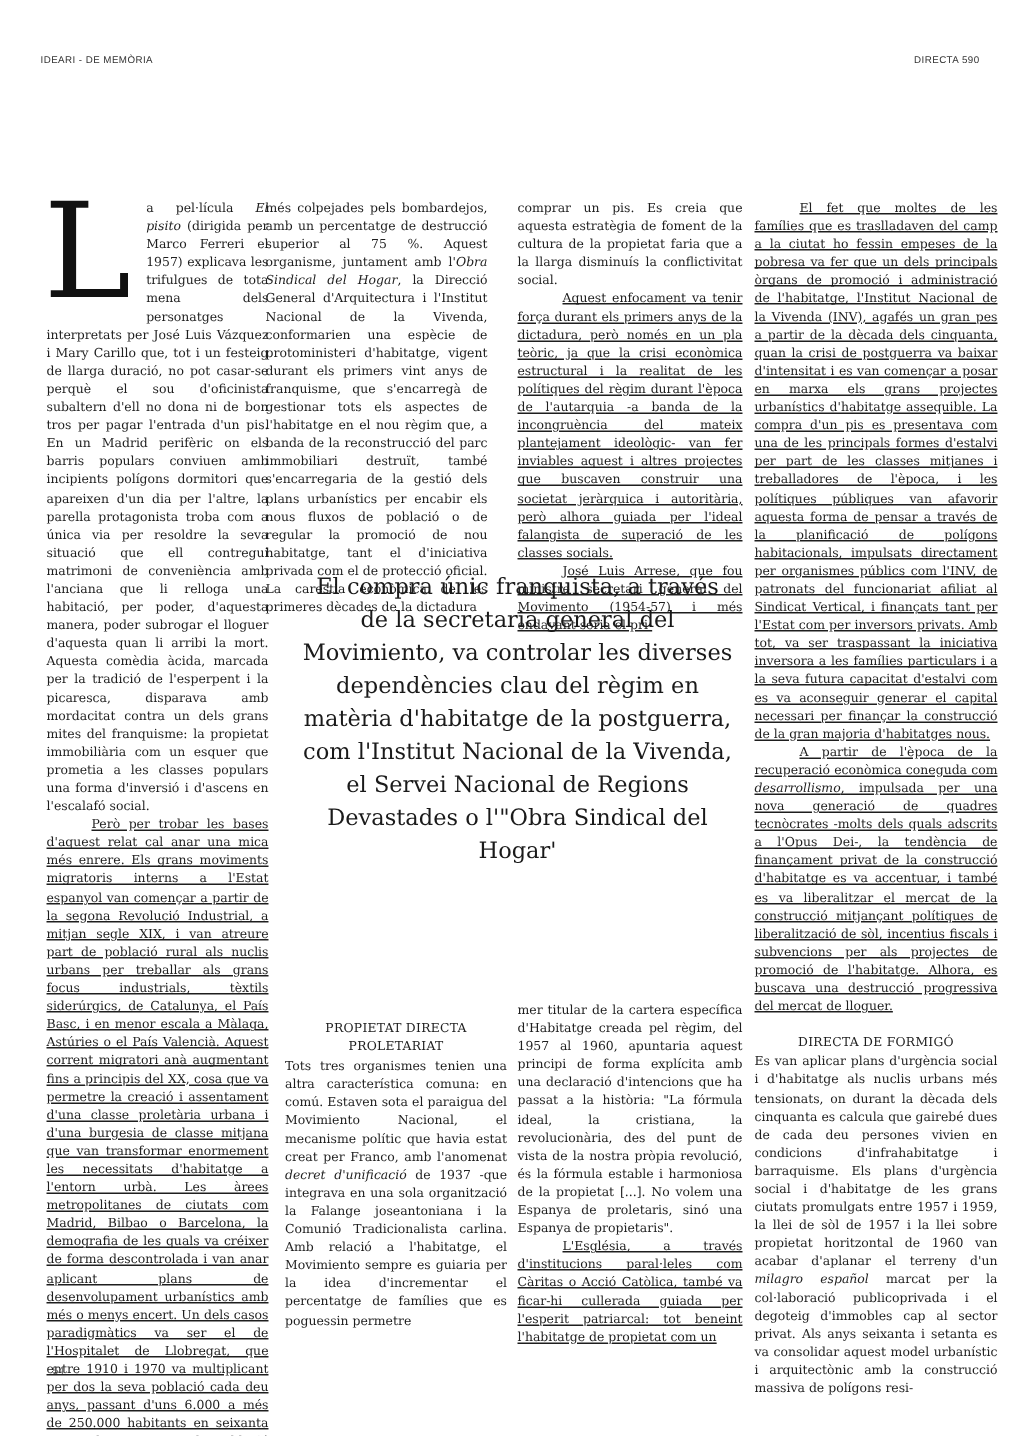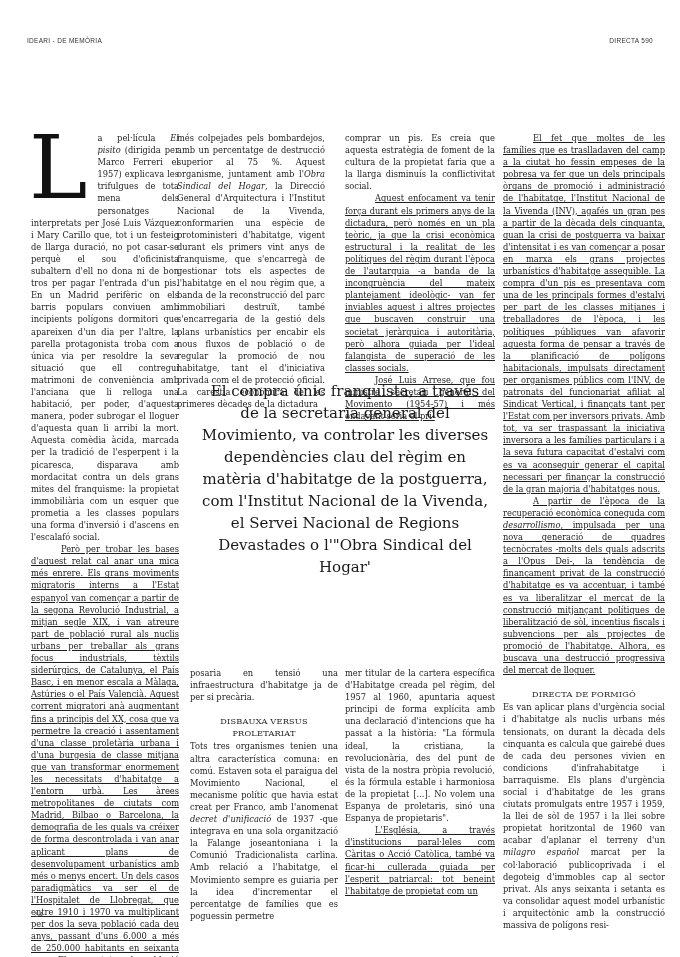--- a/index.html
+++ b/index.html
@@ -41,22 +41,21 @@
 
 <div class="col col3a">
   <p>comprar un pis. Es creia que aquesta estratègia de foment de la cultura de la propietat faria que a la llarga disminuís la conflictivitat social.</p>
   <p class="indent">Aquest enfocament va tenir força durant els primers anys de la dictadura, però només en un pla teòric, ja que la crisi econòmica estructural i la realitat de les polítiques del règim durant l'època de l'autarquia -a banda de la incongruència del mateix plantejament ideològic- van fer inviables aquest i altres projectes que buscaven construir una societat jeràrquica i autoritària, però alhora guiada per l'ideal falangista de superació de les classes socials.</p>
   <p class="indent">José Luis Arrese, que fou ministre secretari general del Movimento (1954-57) i més endavant seria el pri-</p>
 </div>
 
 <div class="pullquote">El compra únic franquista, a través de la secretaria general del Movimiento, va controlar les diverses dependències clau del règim en matèria d'habitatge de la postguerra, com l'Institut Nacional de la Vivenda, el Servei Nacional de Regions Devastades o l'"Obra Sindical del Hogar'</div>
 
 <div class="col col2b">
-  <p>posaria en tensió una infraestructura d'habitatge ja de per si precària.</p>
-  <p class="subhead">DISBAUXA VERSUS PROLETARIAT</p>
+  <p class="subhead">PROPIETAT DIRECTA PROLETARIAT</p>
   <p><span>Tots tres organismes tenien una altra característica comuna: en comú. Estaven sota el paraigua del Movimiento Nacional, el mecanisme polític que havia estat creat per Franco, amb l'anomenat </span><em>decret d'unificació</em><span> de 1937 -que integrava en una sola organització la Falange joseantoniana i la Comunió Tradicionalista carlina. Amb relació a l'habitatge, el Movimiento sempre es guiaria per la idea d'incrementar el percentatge de famílies que es poguessin permetre</span></p>
 </div>
 
 <div class="col col3b">
   <p>mer titular de la cartera específica d'Habitatge creada pel règim, del 1957 al 1960, apuntaria aquest principi de forma explícita amb una declaració d'intencions que ha passat a la història: "La fórmula ideal, la cristiana, la revolucionària, des del punt de vista de la nostra pròpia revolució, és la fórmula estable i harmoniosa de la propietat [...]. No volem una Espanya de proletaris, sinó una Espanya de propietaris".</p>
   <p class="indent">L'Església, a través d'institucions paral·leles com Càritas o Acció Catòlica, també va ficar-hi cullerada guiada per l'esperit patriarcal: tot beneint l'habitatge de propietat com un</p>
 </div>
 
 <div class="col col4">
   <p class="indent">El fet que moltes de les famílies que es traslladaven del camp a la ciutat ho fessin empeses de la pobresa va fer que un dels principals òrgans de promoció i administració de l'habitatge, l'Institut Nacional de la Vivenda (INV), agafés un gran pes a partir de la dècada dels cinquanta, quan la crisi de postguerra va baixar d'intensitat i es van començar a posar en marxa els grans projectes urbanístics d'habitatge assequible. La compra d'un pis es presentava com una de les principals formes d'estalvi per part de les classes mitjanes i treballadores de l'època, i les polítiques públiques van afavorir aquesta forma de pensar a través de la planificació de polígons habitacionals, impulsats directament per organismes públics com l'INV, de patronats del funcionariat afiliat al Sindicat Vertical, i finançats tant per l'Estat com per inversors privats. Amb tot, va ser traspassant la iniciativa inversora a les famílies particulars i a la seva futura capacitat d'estalvi com es va aconseguir generar el capital necessari per finançar la construcció de la gran majoria d'habitatges nous.</p>

